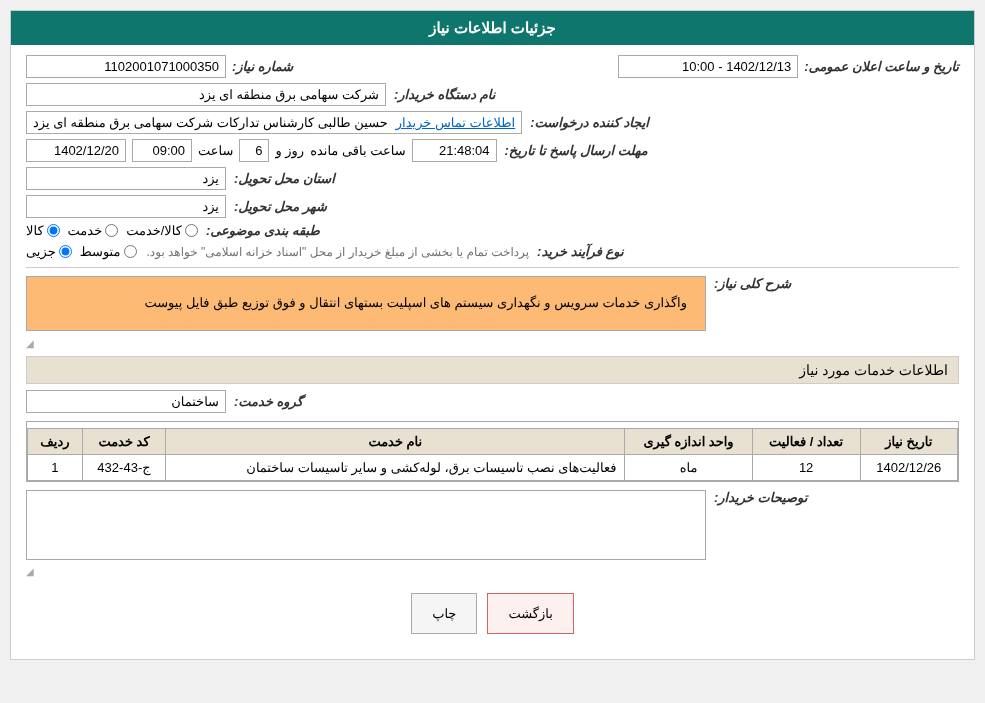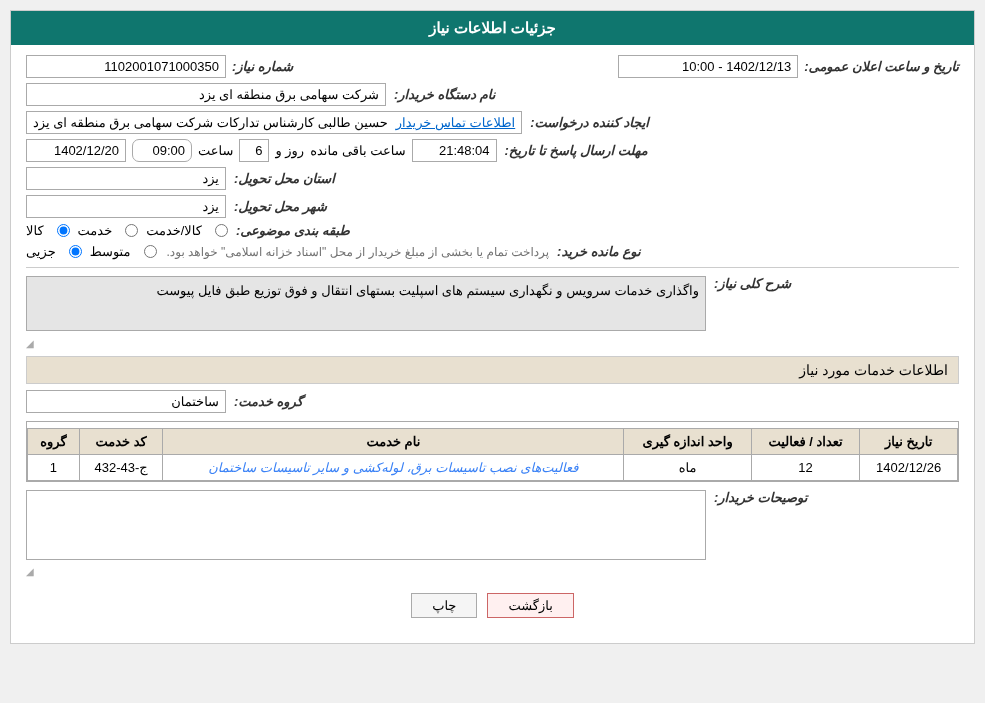--- a/index.html
+++ b/index.html
@@ -60,21 +60,21 @@
       cursor: pointer;
       text-decoration: underline;
     }
     .radio-group {
       display: flex;
       align-items: center;
       gap: 8px;
     }
     .radio-item {
       display: flex;
-      gap: 13px;
+      gap: 3px;
     }
     .colon-label {
       font-weight: bold;
       color: #333;
       font-style: italic;
     }
     table.service-table {
       width: 100%;
       border-collapse: collapse;
       margin-top: 6px;
@@ -85,41 +85,41 @@
       padding: 5px 8px;
       text-align: center;
       font-weight: bold;
     }
     table.service-table td {
       border: 1px solid #aaa;
       padding: 5px 8px;
       text-align: center;
     }
     table.service-table td.service-name {
-      color: #3b82f6;
-      font-style: italic;
+      text-align: right;
+      color: #000000;
     }
     .description-box {
       width: 100%;
       border: 1px solid #aaa;
       min-height: 70px;
       padding: 5px;
       background: #fff;
       resize: none;
       font-family: Tahoma, Arial, sans-serif;
       font-size: 13px;
     }
     .button-row {
       display: flex;
       justify-content: center;
       gap: 10px;
       margin: 15px 0;
     }
     .btn {
-      padding: 4px 20px;
+      padding: 12px 20px;
       border: 1px solid #aaa;
       background: #f5f5f5;
       cursor: pointer;
       font-family: Tahoma, Arial, sans-serif;
       font-size: 13px;
     }
     .btn-back {
       background: #fff0f0;
       border: 1px solid #cc6666;
     }
@@ -130,22 +130,22 @@
     .relative-wrap {
       position: relative;
     }
     .notice-text {
       font-size: 12px;
       color: #737373;
       margin-top: 2px;
     }
     .sherh-box {
       border: 1px solid #aaa;
-      padding: 6px;
-      background: #e5e5e5;
+      padding: 18px;
+      background: #fdba74;
       min-height: 55px;
       font-size: 13px;
       text-align: right;
       margin-bottom: 4px;
     }
     .resize-handle {
       color: #aaa;
       font-size: 10px;
       cursor: se-resize;
     }
@@ -189,21 +189,21 @@
       </div>
 
       <div class="row-flex" style="justify-content: flex-end; flex-wrap:wrap;">
         <span class="colon-label">مهلت ارسال پاسخ تا تاریخ:</span>
         <div style="display:flex; align-items:center; gap:6px; flex-wrap:wrap;">
           <div class="value-box" style="min-width:85px;">21:48:04</div>
           <span>ساعت باقی مانده</span>
           <span>روز و</span>
           <div class="value-box" style="min-width:30px;">6</div>
           <span>ساعت</span>
-          <div class="value-box" style="min-width:60px;border-radius:7px;">09:00</div>
+          <div class="value-box" style="min-width:60px;">09:00</div>
           <div class="value-box" style="min-width:100px;">1402/12/20</div>
         </div>
       </div>
 
       <div class="row-flex" style="justify-content: flex-end;">
         <span class="colon-label">استان محل تحویل:</span>
         <div class="value-box" style="min-width:200px;">یزد</div>
       </div>
 
       <div class="row-flex" style="justify-content: flex-end;">
@@ -223,21 +223,21 @@
             <span>خدمت</span>
           </div>
           <div class="radio-item">
             <input type="radio" name="category" checked="" style="">
             <span>کالا</span>
           </div>
         </div>
       </div>
 
       <div class="row-flex" style="justify-content: flex-end; flex-wrap:wrap;">
-        <span class="colon-label">نوع مانده خرید:</span>
+        <span class="colon-label">نوع فرآیند خرید:</span>
         <div style="display:flex; align-items:center; gap:10px; flex-wrap:wrap;">
           <span class="notice-text">پرداخت تمام یا بخشی از مبلغ خریدار از محل "اسناد خزانه اسلامی" خواهد بود.</span>
           <div class="radio-group">
             <div class="radio-item">
               <input type="radio" name="process" style="">
               <span>متوسط</span>
             </div>
             <div class="radio-item">
               <input type="radio" name="process" checked="" style="">
               <span>جزیی</span>
@@ -269,21 +269,21 @@
 
       <div class="table-outer">
         <table class="service-table">
           <thead>
             <tr>
               <th>تاریخ نیاز</th>
               <th>تعداد / فعالیت</th>
               <th>واحد اندازه گیری</th>
               <th>نام خدمت</th>
               <th>کد خدمت</th>
-              <th>گروه</th>
+              <th>ردیف</th>
             </tr>
           </thead>
           <tbody id="service-table-body">
           <tr>
         <td>1402/12/26</td>
         <td>12</td>
         <td>ماه</td>
         <td class="service-name">فعالیت‌های نصب تاسیسات برق، لوله‌کشی و سایر تاسیسات ساختمان</td>
         <td>ج-43-432</td>
         <td>1</td>

